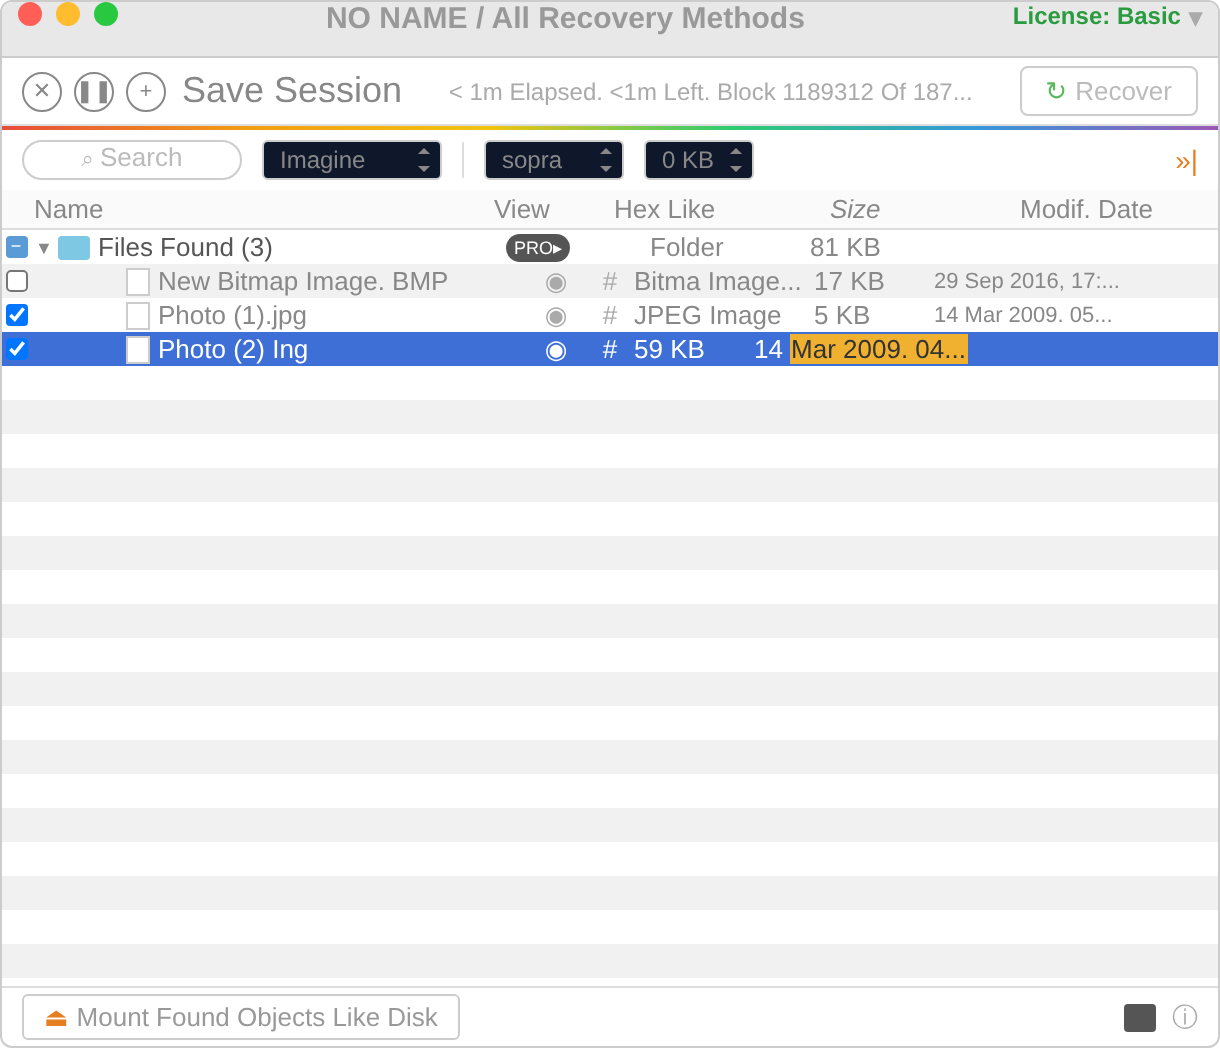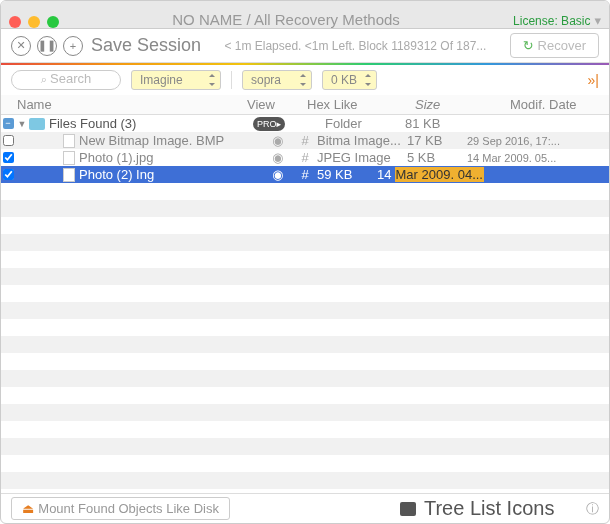--- a/index.html
+++ b/index.html
@@ -1,33 +1,33 @@
 <!DOCTYPE html>
 <html><head>
 <meta charset="utf-8">
 <style>
 *{margin:0;padding:0;box-sizing:border-box;font-family:-apple-system,Helvetica,Arial,sans-serif;font-size:13px;}
 body{width:610px;height:524px;background:#fff;display:flex;flex-direction:column;border:1px solid #ccc;border-radius:6px;overflow:hidden;}
-.titlebar{height:28px;background:#e8e8e8;display:flex;align-items:flex-end;padding:0 8px;border-bottom:1px solid #ccc;}
+.titlebar{height:28px;background:#e8e8e8;display:flex;align-items:flex-start;padding:0 8px;border-bottom:1px solid #ccc;font-weight:bold;}
 .traffic{display:flex;gap:7px;}
 .dot{width:12px;height:12px;border-radius:50%;}
 .dr{background:#ff5f57;}.dy{background:#febc2e;}.dg{background:#28c840;}
 .title{flex:1;text-align:center;color:#999;font-size:15px;}
 .license{color:#2a9c3f;font-size:12px;margin-right:4px;}
 .license-ic{color:#aaa;}
 .toolbar{height:34px;display:flex;align-items:center;padding:0 10px;border-bottom:1px solid #ddd;}
 .tb-btn{width:20px;height:20px;border:1.5px solid #888;border-radius:50%;display:flex;align-items:center;justify-content:center;margin-right:6px;color:#888;font-size:11px;cursor:pointer;}
 .save{color:#888;font-size:18px;margin-left:2px;}
 .status{flex:1;text-align:center;color:#aaa;font-size:12px;}
 .recover{border:1px solid #ccc;border-radius:4px;padding:4px 12px;color:#bbb;background:#fff;display:flex;align-items:center;gap:4px;}
 .recover-ic{color:#5bb85b;}
 .rainbow{height:2px;background:linear-gradient(90deg,#e74c3c,#f39c12,#f1c40f,#2ecc71,#3498db,#9b59b6);}
 .filters{height:30px;display:flex;align-items:center;padding:0 10px;gap:10px;}
 .search{width:110px;height:20px;border:1px solid #ccc;border-radius:10px;padding:0 8px;color:#bbb;font-size:11px;text-align:center;}
-.dd{height:20px;border:1px solid #ccc;border-radius:3px;padding:0 18px 0 8px;background:#fef9c3;color:#888;font-size:12px;position:relative;display:flex;align-items:center;}
+.dd{height:20px;border:1px solid #ccc;border-radius:3px;padding:0 18px 0 8px;background:#0f172a;color:#888;font-size:12px;position:relative;display:flex;align-items:center;}
 .dd::after{content:"";position:absolute;right:5px;top:3px;width:0;height:0;border-left:3px solid transparent;border-right:3px solid transparent;border-bottom:3px solid #888;}
 .dd::before{content:"";position:absolute;right:5px;bottom:3px;width:0;height:0;border-left:3px solid transparent;border-right:3px solid transparent;border-top:3px solid #888;}
 .dd1{width:90px;}.dd2{width:70px;}.dd3{width:55px;}
 .spacer{flex:1;}
 .skip{color:#e67e22;font-size:14px;}
 .headers{height:20px;display:flex;align-items:center;border-bottom:1px solid #ddd;color:#888;font-size:12px;background:#fafafa;}
 .hc1{width:246px;padding-left:16px;}.hc2{width:60px;}.hc3{width:108px;}.hc4{width:95px;font-style:italic;}.hc5{flex:1;}
 .list{flex:1;overflow:hidden;background:repeating-linear-gradient(#fff,#fff 17px,#f1f1f1 17px,#f1f1f1 34px);}
 .row{height:17px;display:flex;align-items:center;font-size:12px;}
 .cb{width:14px;display:flex;justify-content:center;}
@@ -151,15 +151,14 @@
   </div>
 </div>
 
 <div class="footer">
   <div class="mount">
     <span class="mount-ic">⏏</span>
     <span>Mount Found Objects Like Disk</span>
   </div>
   <div class="spacer"></div>
   <div class="view-ic"></div>
-  <div class="view-lbl">Tree List Icons</div>
   <div class="info">ⓘ</div>
 </div>
 
 </body></html>

